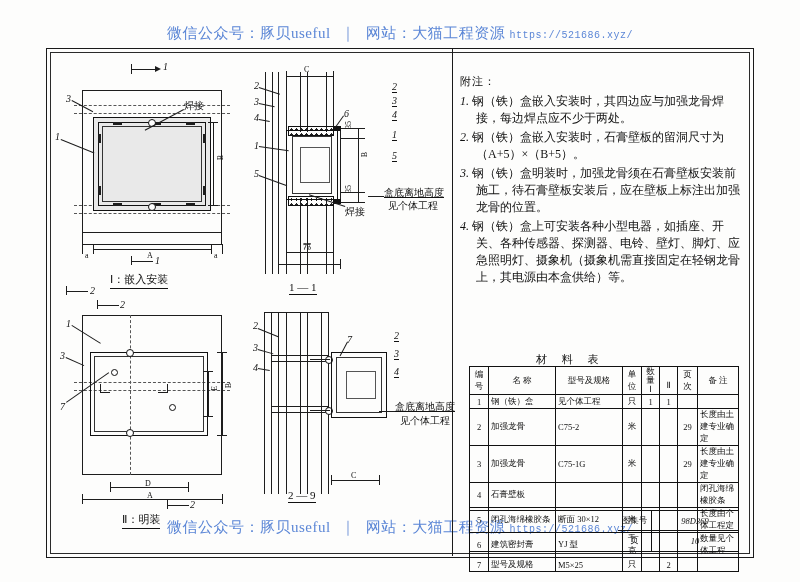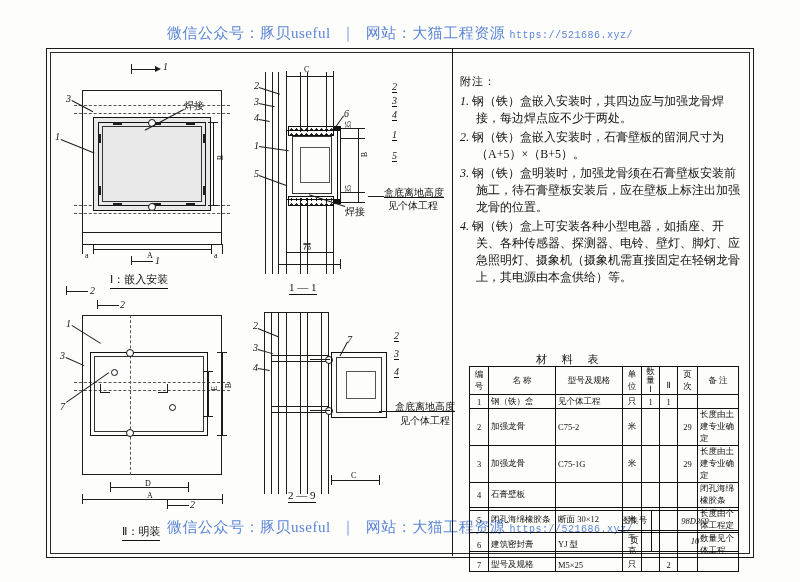--- a/index.html
+++ b/index.html
@@ -313,21 +313,21 @@
     <div class="dim" style="left:145px;top:479px;">D</div>
     <div class="ln hl" style="left:82px;top:499px;width:140px;"></div>
     <div class="ln vl" style="left:82px;top:494px;height:10px;"></div>
     <div class="ln vl" style="left:222px;top:494px;height:10px;"></div>
     <div class="dim" style="left:147px;top:491px;">A</div>
 
     <div class="ln vl" style="left:167px;top:500px;height:9px;"></div>
     <div class="ln hl" style="left:167px;top:505px;width:22px;"></div>
     <div class="num" style="left:190px;top:499px;">2</div>
 
-    <div class="caption" style="left:122px;top:524px;">Ⅱ：明装</div>
+    <div class="caption" style="left:122px;top:512px;">Ⅱ：明装</div>
   </div>
 
   <div>
     <div class="ln vl" style="left:264px;top:312px;height:182px;"></div>
     <div class="ln vl" style="left:271px;top:312px;height:182px;"></div>
     <div class="ln vl" style="left:278px;top:312px;height:182px;"></div>
     <div class="ln vl" style="left:286px;top:312px;height:182px;"></div>
     <div class="ln vl" style="left:300px;top:312px;height:182px;"></div>
     <div class="ln vl" style="left:307px;top:312px;height:182px;"></div>
     <div class="ln vl" style="left:321px;top:312px;height:182px;"></div>

